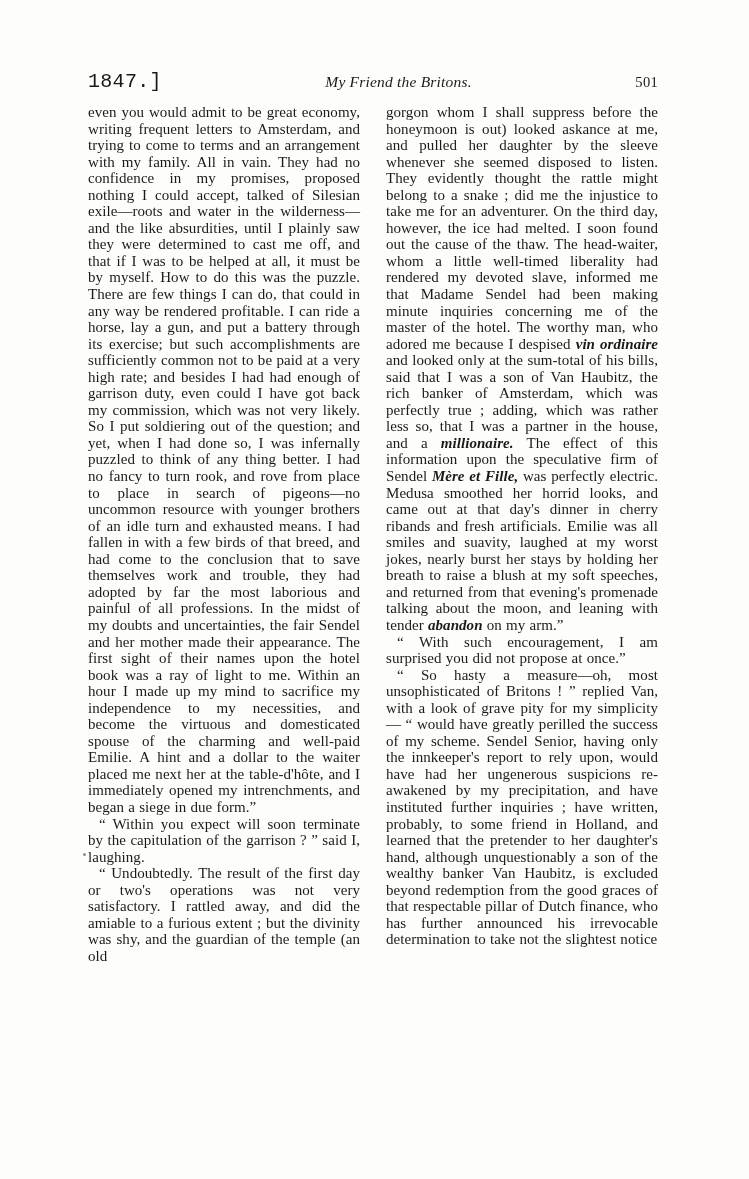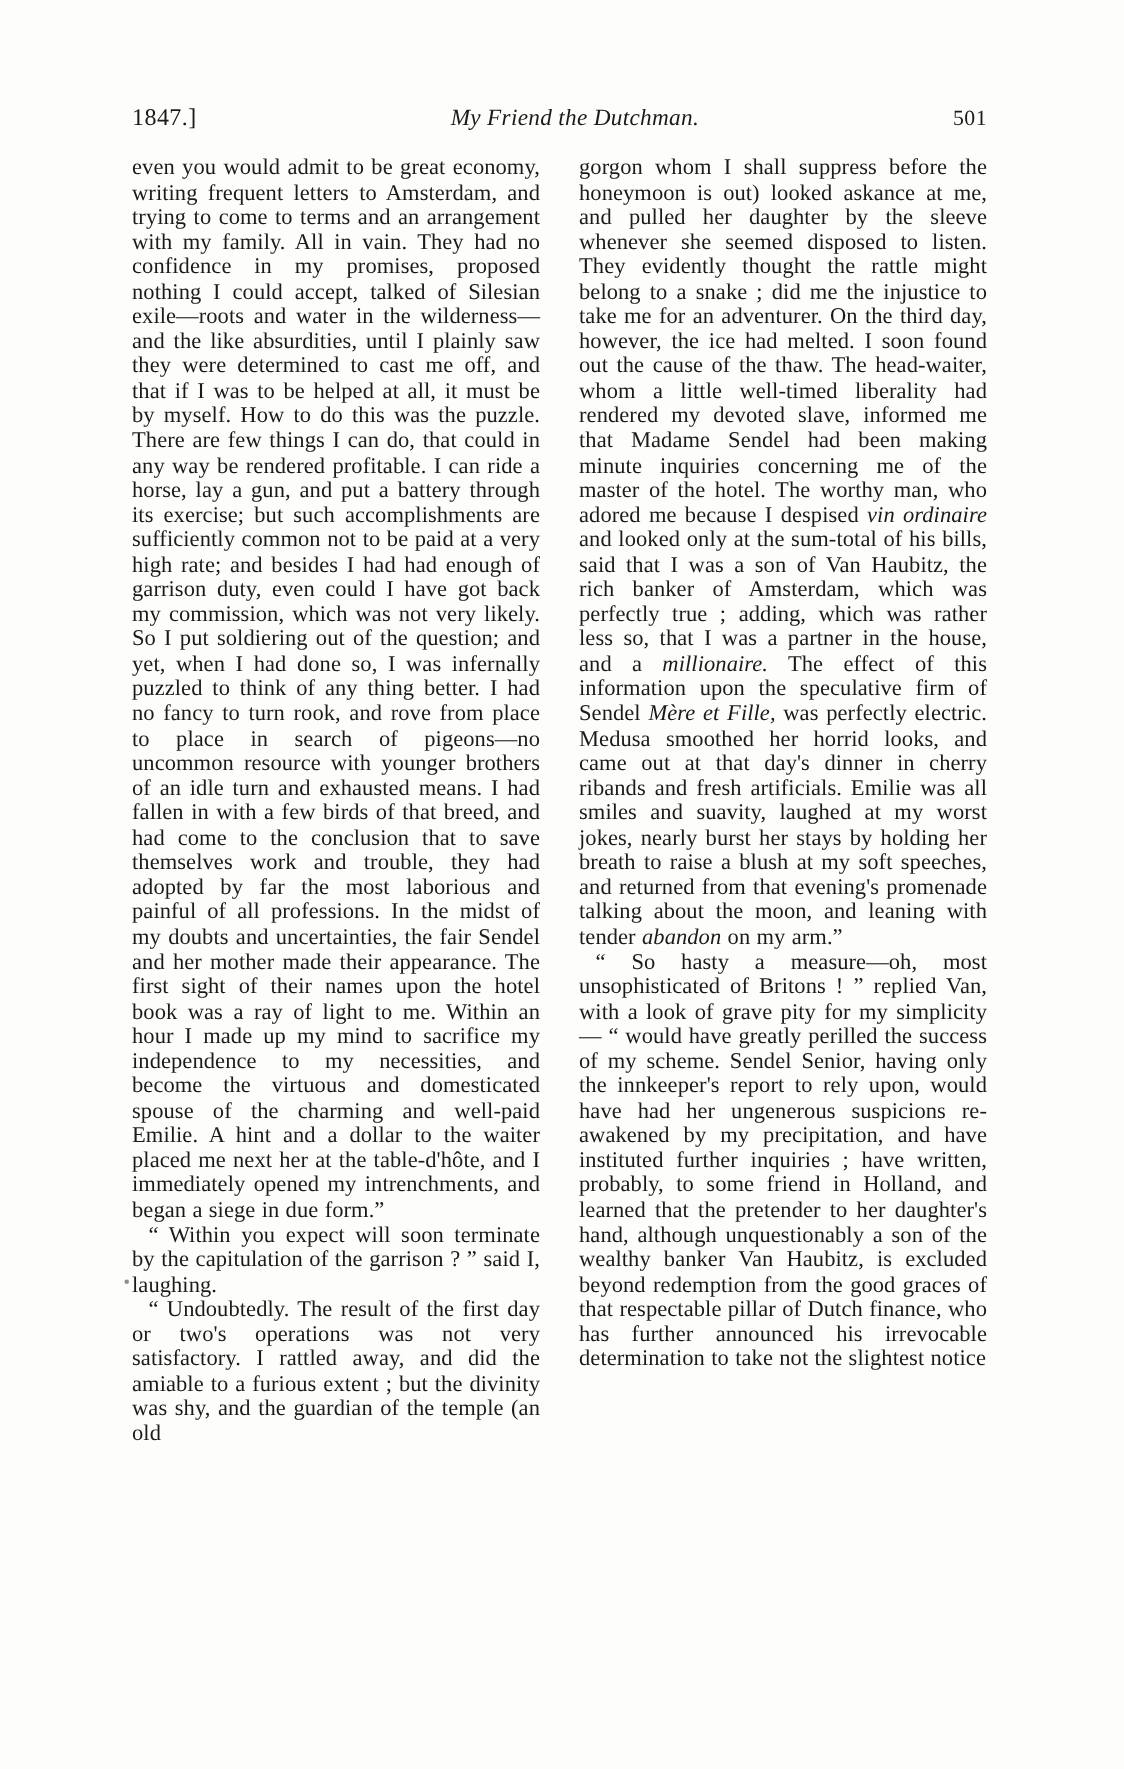--- a/index.html
+++ b/index.html
@@ -29,22 +29,22 @@
   .running-head {
     display: flex;
     align-items: baseline;
     justify-content: space-between;
     font-size: 14.5px;
     letter-spacing: 0.2px;
     margin-bottom: 14px;
     height: 20px;
   }
   .running-head .year {
-    font-family: Liberation Serif, serif;
-    font-size: 16px;
+    font-family: Liberation Mono, monospace;
+    font-size: 20px;
     letter-spacing: 0.3px;
   }
   .running-head .title {
     font-style: italic;
     font-size: 15.5px;
     letter-spacing: 0.2px;
     text-align: center;
     flex: 1;
   }
   .running-head .folio {
@@ -67,20 +67,21 @@
     -webkit-hyphens: none;
     hyphens: none;
     letter-spacing: 0.05px;
     word-spacing: 0.4px;
   }
   p.indent {
     text-indent: 11px;
   }
   i, em {
     font-style: italic;
+    font-weight: bold;
   }
   .marginal-dot {
     position: absolute;
     left: 83px;
     top: 853px;
     width: 3px;
     height: 3px;
     background: #6a6a62;
     border-radius: 50%;
     opacity: 0.75;
@@ -88,32 +89,33 @@
 </style>
 </head>
 <body>
 
 <div class="page">
 
   <div class="page-inner">
 
     <div class="running-head">
       <span class="year">1847.]</span>
-      <span class="title">My Friend the Dutchman.</span>
+      <span class="title">My Friend the Britons.</span>
       <span class="folio">501</span>
     </div>
 
     <div class="columns">
       <div class="col" id="col-left">
           <p><span>even you would admit to be great economy, writing frequent letters to Amsterdam, and trying to come to terms and an arrangement with my family. All in vain. They had no confidence in my promises, proposed nothing I could accept, talked of Silesian exile—roots and water in the wilderness—and the like absurdities, until I plainly saw they were determined to cast me off, and that if I was to be helped at all, it must be by myself. How to do this was the puzzle. There are few things I can do, that could in any way be rendered profitable. I can ride a horse, lay a gun, and put a battery through its exercise; but such accomplishments are sufficiently common not to be paid at a very high rate; and besides I had had enough of garrison duty, even could I have got back my commission, which was not very likely. So I put soldiering out of the question; and yet, when I had done so, I was infernally puzzled to think of any thing better. I had no fancy to turn rook, and rove from place to place in search of pigeons—no uncommon resource with younger brothers of an idle turn and exhausted means. I had fallen in with a few birds of that breed, and had come to the conclusion that to save themselves work and trouble, they had adopted by far the most laborious and painful of all professions. In the midst of my doubts and uncertainties, the fair Sendel and her mother made their appearance. The first </span><span>sight</span><span> of their names upon the hotel book was a ray of light to me. Within an hour I made up my mind to sacrifice my independence to my necessities, and become the virtuous and domesticated spouse of the charming and well-paid Emilie. A hint and a dollar to the waiter placed me next her at the table-d'hôte, and I immediately opened my intrenchments, and began a siege in due form.”</span></p>
           <p class="indent"><span>“ Within you expect will soon terminate by the capitulation of the garrison ? ” said I, laughing.</span></p>
           <p class="indent"><span>“ Undoubtedly. The result of the first day or two's operations was not very satisfactory. I rattled away, and did the amiable to a furious extent ; but the divinity was shy, and the guardian of the temple (an old</span></p>
         </div>
       <div class="col" id="col-right">
           <p><span>gorgon whom I shall suppress before the honeymoon is out) looked askance at me, and pulled her daughter by the sleeve whenever she seemed disposed to listen. They evidently thought the rattle might belong to a snake ; did me the injustice to take me for an adventurer. On the third day, however, the ice had melted. I soon found out the cause of the thaw. The head-waiter, whom a little well-timed liberality had rendered my devoted slave, informed me that Madame Sendel had been making minute inquiries concerning me of the master of the hotel. The worthy man, who adored me because I despised </span><i>vin ordinaire</i><span> and looked only at the sum-total of his bills, said that I was a son of Van Haubitz, the rich banker of Amsterdam, which was perfectly true ; adding, which was rather less so, that I was a partner in the house, and a </span><i>millionaire.</i><span> The effect of this information upon the speculative firm of Sendel </span><i>Mère et Fille,</i><span> was perfectly electric. Medusa smoothed her horrid looks, and came out at that day's dinner in cherry ribands and fresh artificials. Emilie was all smiles and suavity, laughed at my worst jokes, nearly burst her stays by holding her breath to raise a blush at my soft speeches, and returned from that evening's promenade talking about the moon, and leaning with tender </span><i>abandon</i><span> on my arm.”</span></p>
+          <p class="indent"><span>“ With such encouragement, I am surprised you did not propose at once.”</span></p>
           <p class="indent"><span>“ So hasty a measure—oh, most unsophisticated of Britons ! ” replied Van, with a look of grave pity for my simplicity — “ would have greatly perilled the success of my scheme. Sendel Senior, having only the innkeeper's report to rely upon, would have had her ungenerous suspicions re-awakened by my precipitation, and have instituted further inquiries ; have written, probably, to some friend in Holland, and learned that the pretender to her daughter's hand, although unquestionably a son of the wealthy banker Van Haubitz, is excluded beyond redemption from the good graces of that respectable pillar of Dutch finance, who has further announced his irrevocable determination to take not the slightest notice</span></p>
         </div>
     </div>
 
   </div>
 
   <div class="marginal-dot"></div>
 
 </div>
 

